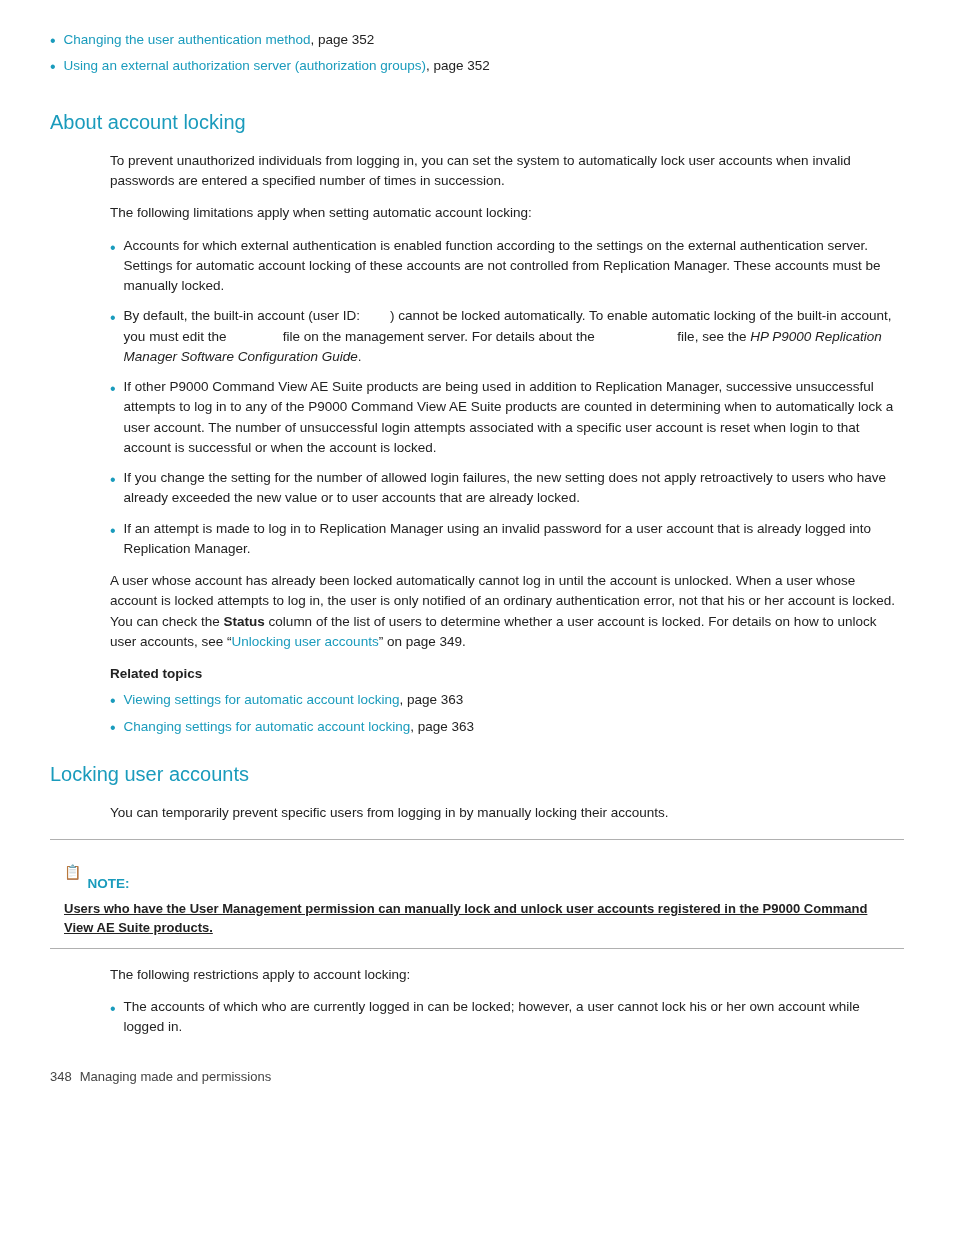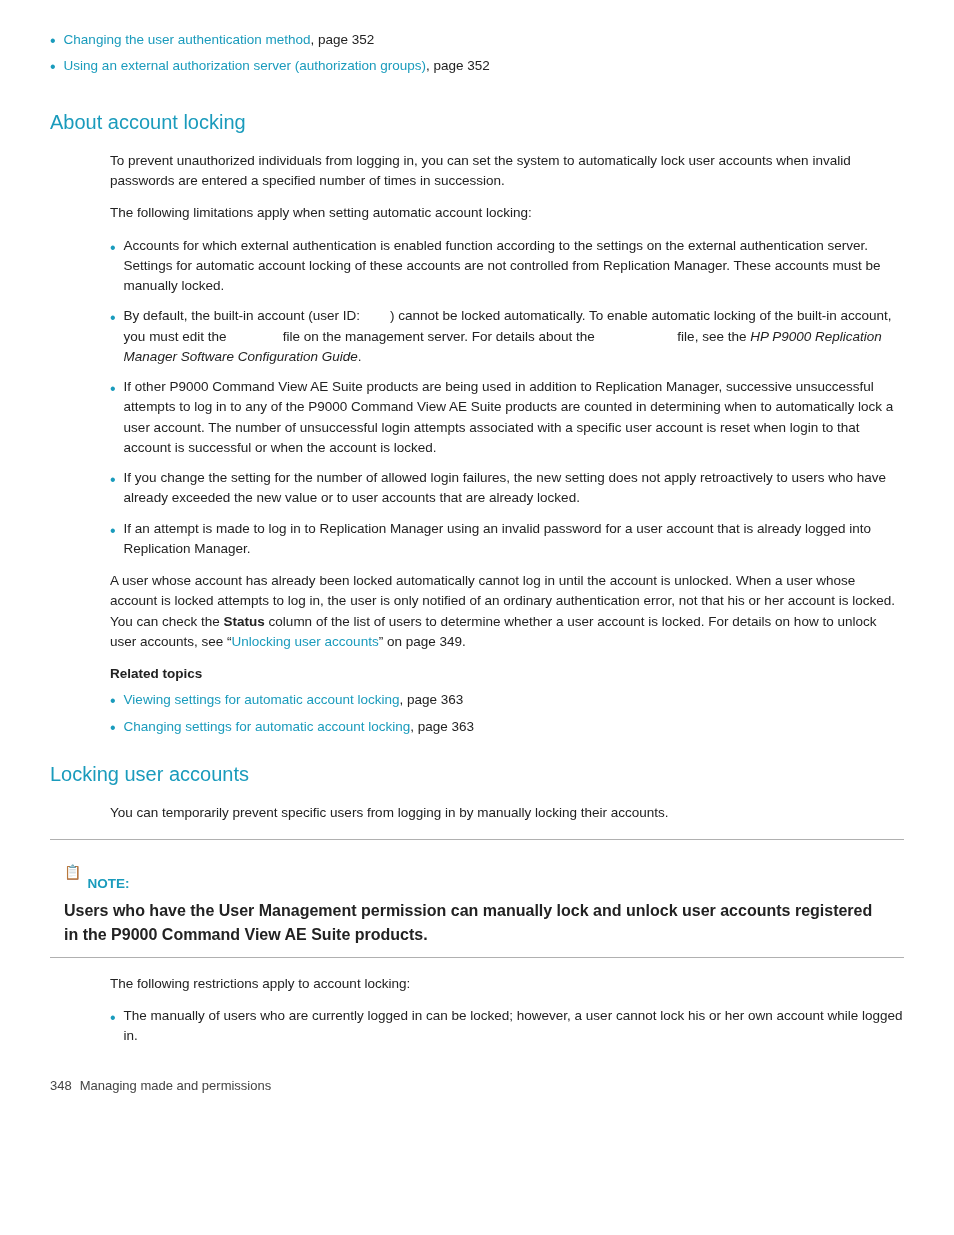--- a/index.html
+++ b/index.html
@@ -105,23 +105,24 @@
       font-size: 14px;
       color: #555;
     }
     .note-label {
       font-weight: bold;
       color: #1a9bbc;
       font-size: 13.5px;
       margin-top: 24px;
     }
     .note-text {
-      font-size: 16px;
+      font-size: 13px;
       color: #222;
       font-weight: bold;
+      text-decoration: underline;
     }
 
     .page-footer {
       margin-top: 30px;
       font-size: 13px;
       color: #444;
       display: flex;
       align-items: flex-start;
     }
     .page-number {
@@ -215,21 +216,21 @@
       <span class="note-label">NOTE:</span>
     </div>
     <p class="note-text">Users who have the User Management permission can manually lock and unlock user accounts registered in the P9000 Command View AE Suite products.</p>
   </div>
 
   <p class="body-paragraph">The following restrictions apply to account locking:</p>
 
   <ul class="bullet-list">
     <li>
       <span class="bdot">•</span>
-      <span class="btext">The manually of users who are currently logged in can be locked; however, a user cannot lock his or her own account while logged in.</span>
+      <span class="btext">The accounts of which who are currently logged in can be locked; however, a user cannot lock his or her own account while logged in.</span>
     </li>
   </ul>
 </div>
 
 <div class="page-footer">
   <span class="page-number">348</span>
   <span>Managing made and permissions</span>
 </div>
 
 </body></html>

